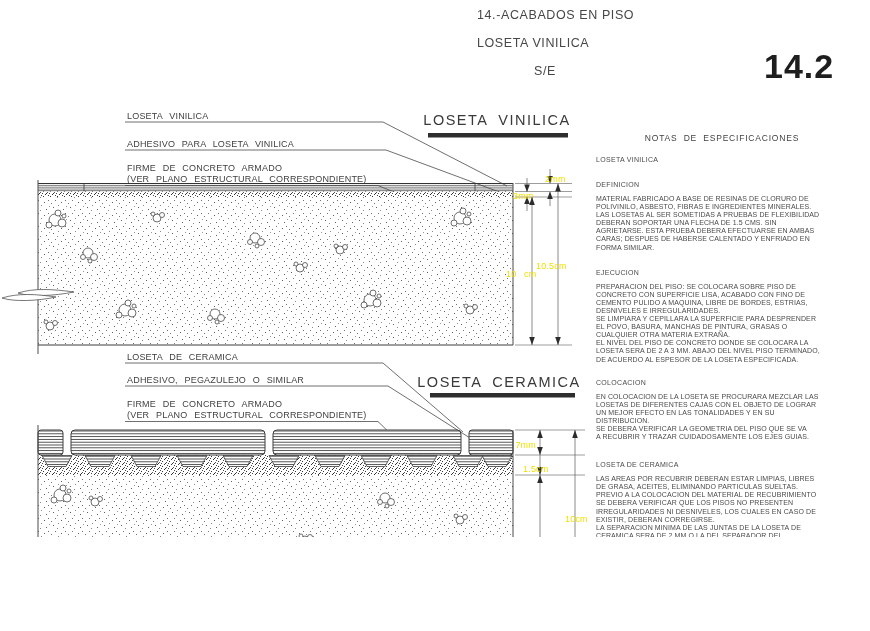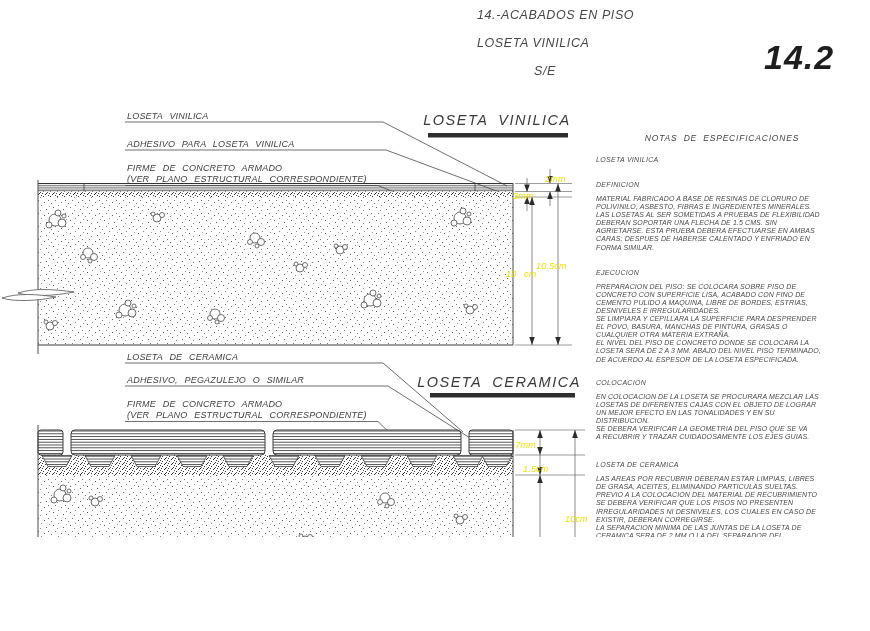--- a/index.html
+++ b/index.html
@@ -1,17 +1,17 @@
 <!DOCTYPE html>
 <html><head>
 <meta charset="utf-8">
 <style>
   html,body{margin:0;padding:0;background:#fff;}
   #canvas{position:relative;width:870px;height:537px;background:#fff;overflow:hidden;
-          font-family:"Liberation Sans",sans-serif;color:#444;font-style:italic;}
+          font-family:"Liberation Sans",sans-serif;color:#444;}
   .abs{position:absolute;}
   .title-line{font-size:12.5px;letter-spacing:.6px;color:#474747;white-space:pre;}
   .sheet-num{font-size:34px;font-weight:bold;color:#1e1e1e;letter-spacing:1px;}
   
   text{font-family:"Liberation Sans",sans-serif;}
   .lbl{font-size:9px;fill:#414141;letter-spacing:.2px;word-spacing:4px;}
   .schead{font-size:14.5px;fill:#3a3a3a;letter-spacing:1.5px;word-spacing:5px;}
   .dim{font-size:9px;fill:#f0df00;letter-spacing:.2px;}
   .cadline{stroke:#4a4a4a;stroke-width:.8;fill:none;}
   .thin{stroke:#5a5a5a;stroke-width:.6;fill:none;}
@@ -24,21 +24,21 @@
   .nb-body{font-size:7px;letter-spacing:.1px;line-height:8.1px;white-space:pre-line;}
 </style>
 </head>
 <body>
 
 <div id="canvas">
 
   <div class="abs title-line" style="left:477px;top:8px;">14.-ACABADOS EN PISO</div>
   <div class="abs title-line" style="left:477px;top:36px;">LOSETA VINILICA</div>
   <div class="abs title-line" style="left:534px;top:64px;">S/E</div>
-  <div class="abs sheet-num" style="left:764px;top:38px;">14.2</div>
+  <div class="abs sheet-num" style="left:764px;top:47px;">14.2</div>
 
   <svg class="abs" style="left:0;top:100px;" width="590" height="260" viewBox="0 0 590 260">
     <defs>
       <pattern id="stip" width="17" height="13" patternUnits="userSpaceOnUse">
         <rect width="17" height="13" fill="#ffffff"></rect>
         <rect x="2" y="3" width="1" height="1" fill="#5f5f5f"></rect>
         <rect x="7" y="1" width="1" height="1" fill="#8a8a8a"></rect>
         <rect x="12" y="5" width="1" height="1" fill="#5f5f5f"></rect>
         <rect x="4" y="9" width="1" height="1" fill="#777"></rect>
         <rect x="10" y="11" width="1" height="1" fill="#5f5f5f"></rect>

